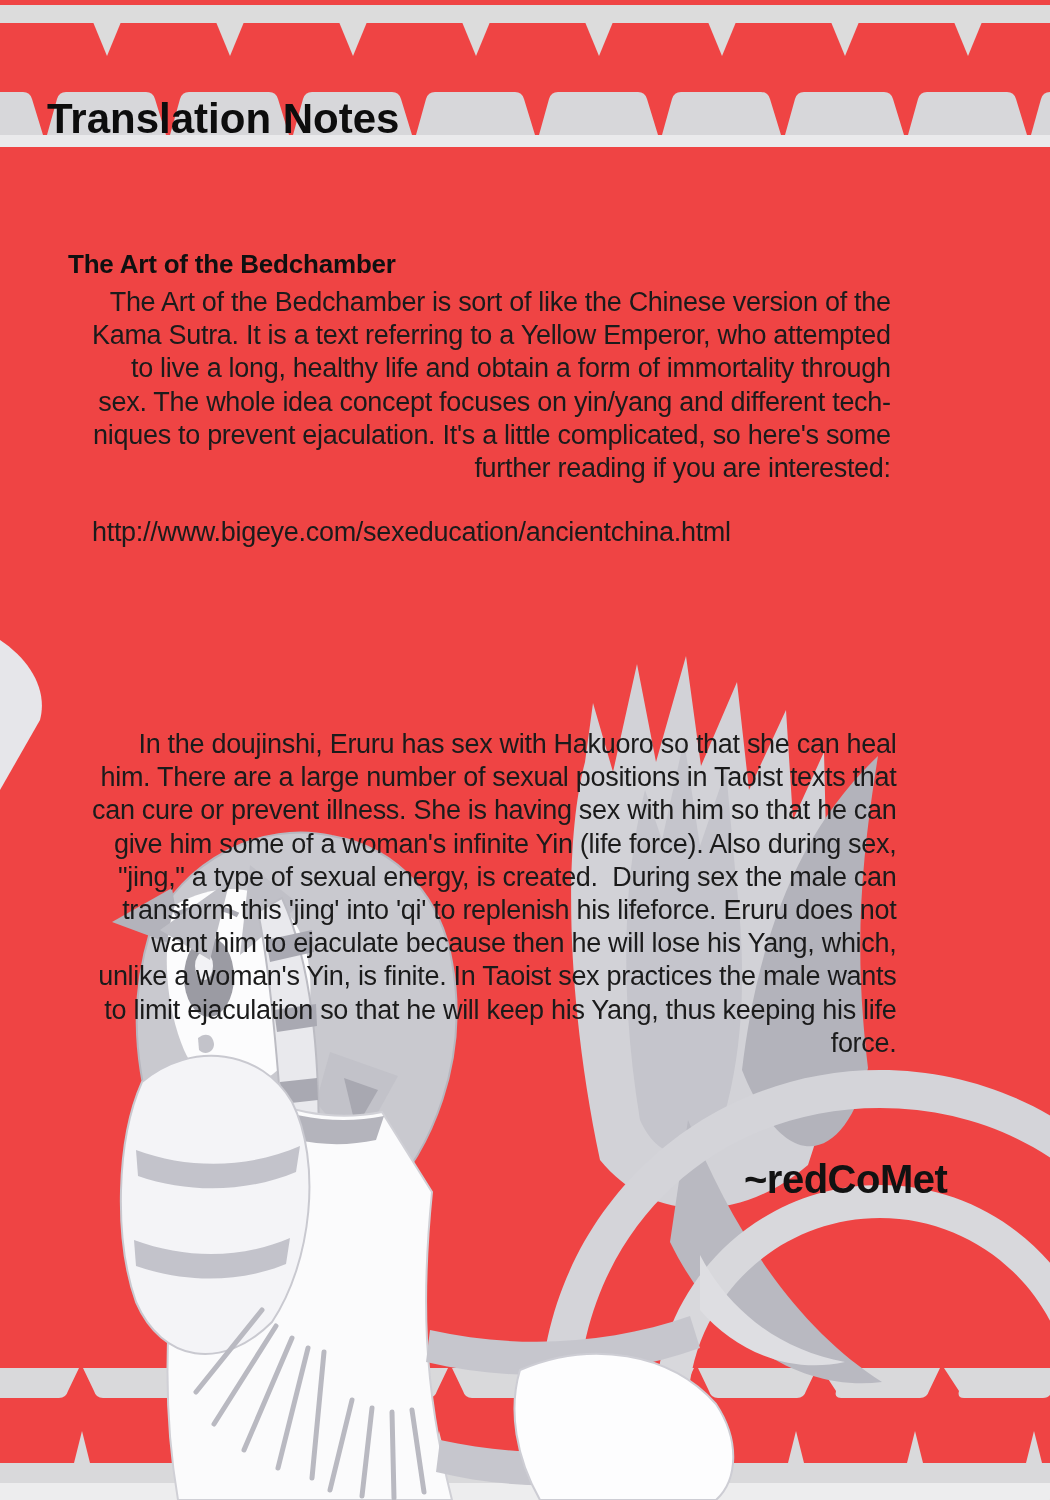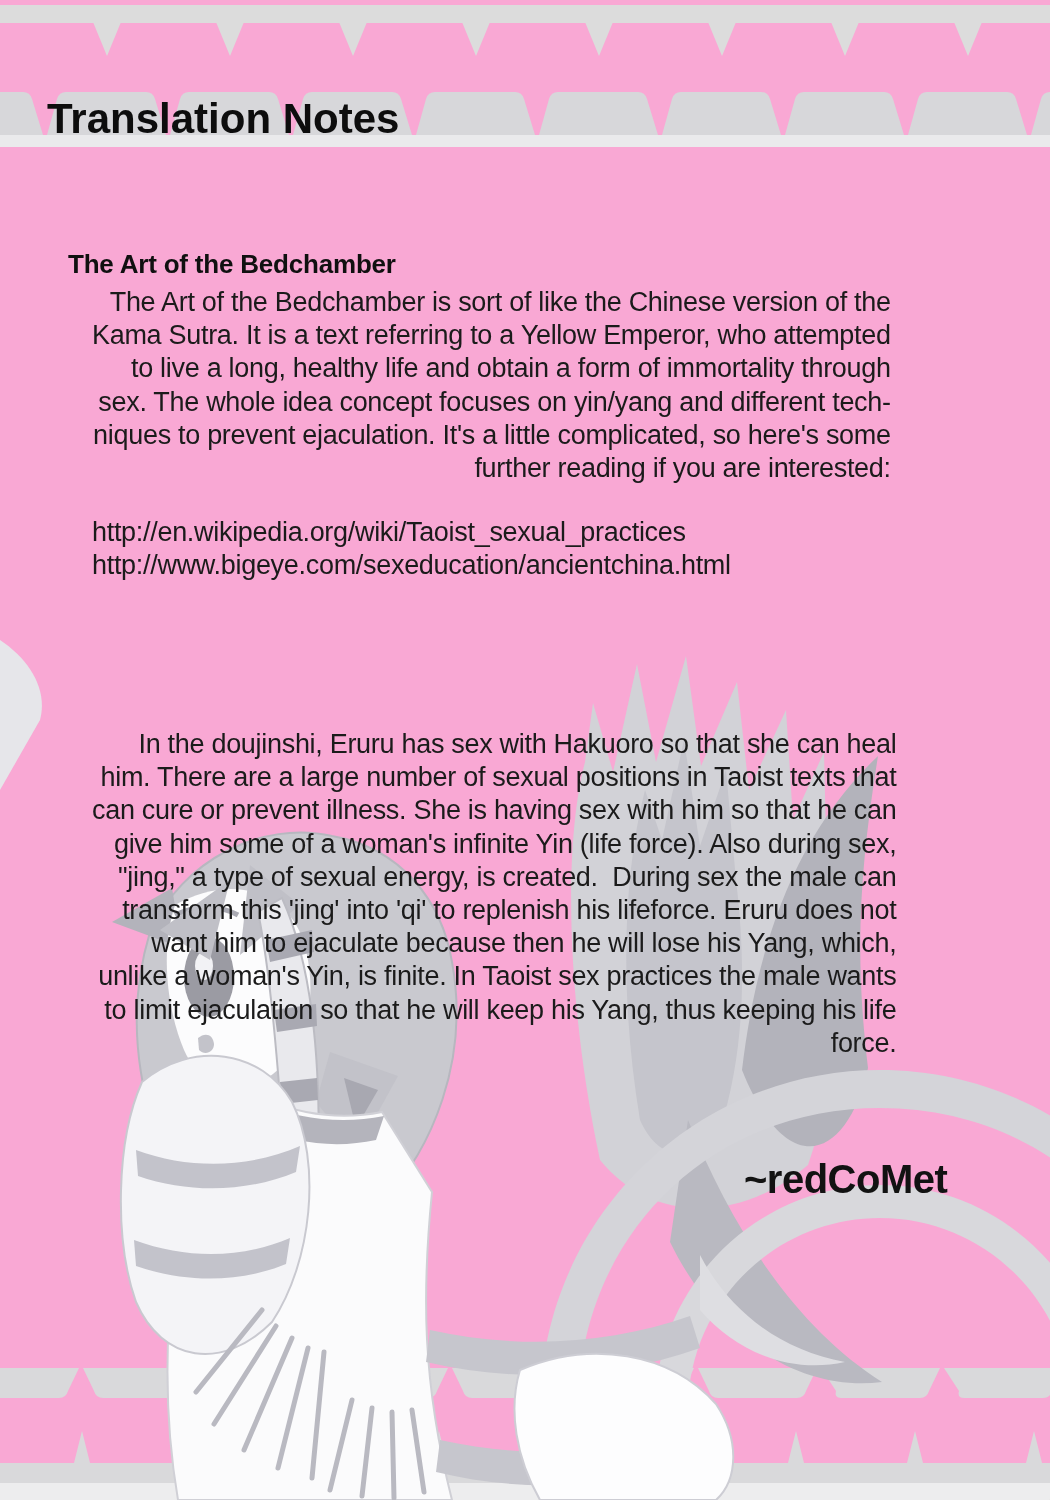--- a/index.html
+++ b/index.html
@@ -1,17 +1,17 @@
 <!DOCTYPE html>
 <html><head>
 <meta charset="utf-8">
 <style>
   html,body{margin:0;padding:0;}
   body{background:#ffffff;font-family:"Liberation Sans","DejaVu Sans",sans-serif;}
-  .page{position:relative;width:1050px;height:1500px;background:#f9a8d4;overflow:hidden;}
+  .page{position:relative;width:1050px;height:1500px;background:#ef4444;overflow:hidden;}
 
   
   .border-deco{position:absolute;left:0;width:1050px;pointer-events:none;}
   .border-top{top:0;height:150px;}
   .border-bottom{top:1365px;height:135px;}
 
   
   .bg-art{position:absolute;left:0;top:0;width:1050px;height:1500px;pointer-events:none;}
 
   
@@ -152,21 +152,20 @@
 
   <div class="sec-heading h1-pos">The Art of the Bedchamber</div>
   <div class="sec-body b1-pos">The Art of the Bedchamber is sort of like the Chinese version of the
 Kama Sutra. It is a text referring to a Yellow Emperor, who attempted
 to live a long, healthy life and obtain a form of immortality through
 sex. The whole idea concept focuses on yin/yang and different tech-
 niques to prevent ejaculation. It's a little complicated, so here's some
 further reading if you are interested:</div>
 
   <div class="links-block links-pos">
-    <div class="link-line">http://en.wikipedia.org/wiki/Taoist_sexual_practices</div>
     <div class="link-line">http://www.bigeye.com/sexeducation/ancientchina.html</div>
   </div>
 
   <div class="sec-body b2-pos">In the doujinshi, Eruru has sex with Hakuoro so that she can heal
 him. There are a large number of sexual positions in Taoist texts that
 can cure or prevent illness. She is having sex with him so that he can
 give him some of a woman's infinite Yin (life force). Also during sex,
 "jing," a type of sexual energy, is created.  During sex the male can
 transform this 'jing' into 'qi' to replenish his lifeforce. Eruru does not
 want him to ejaculate because then he will lose his Yang, which,

